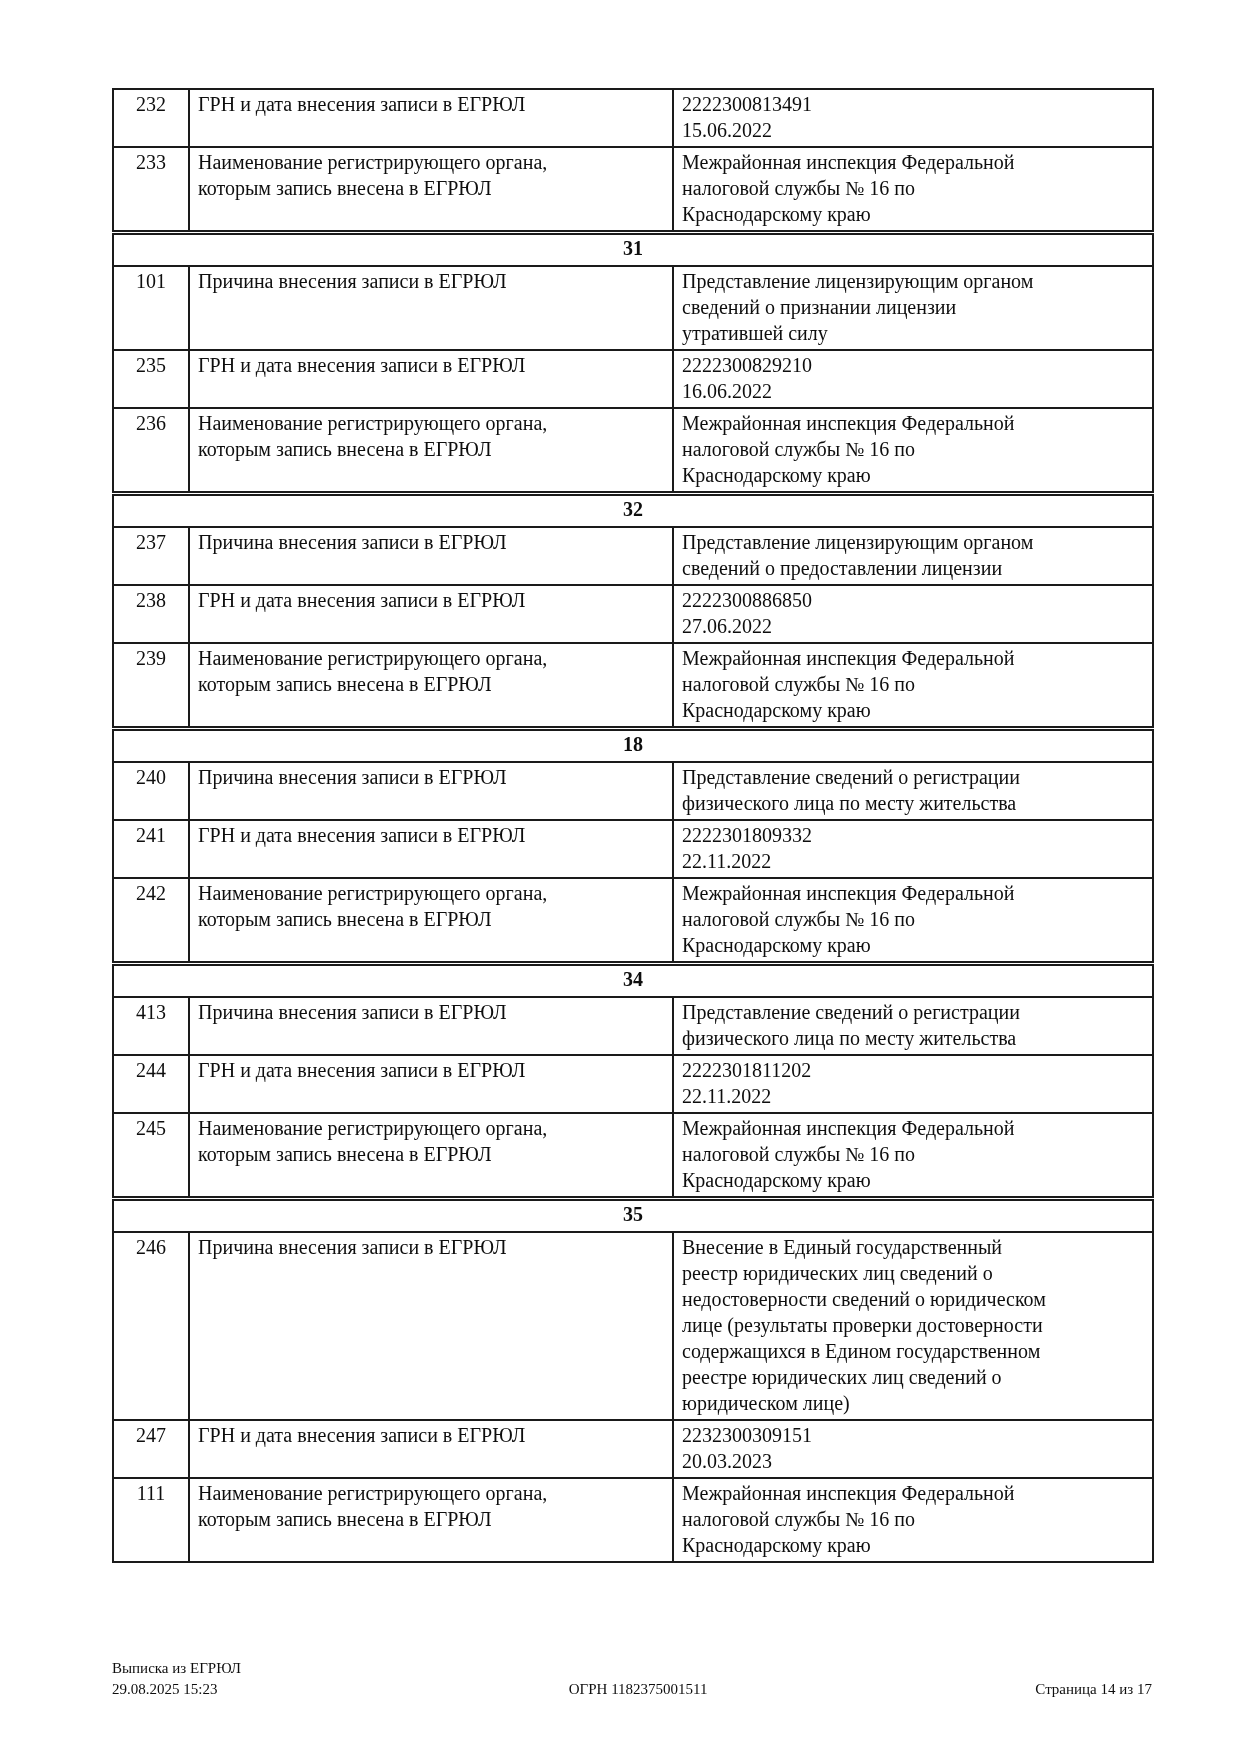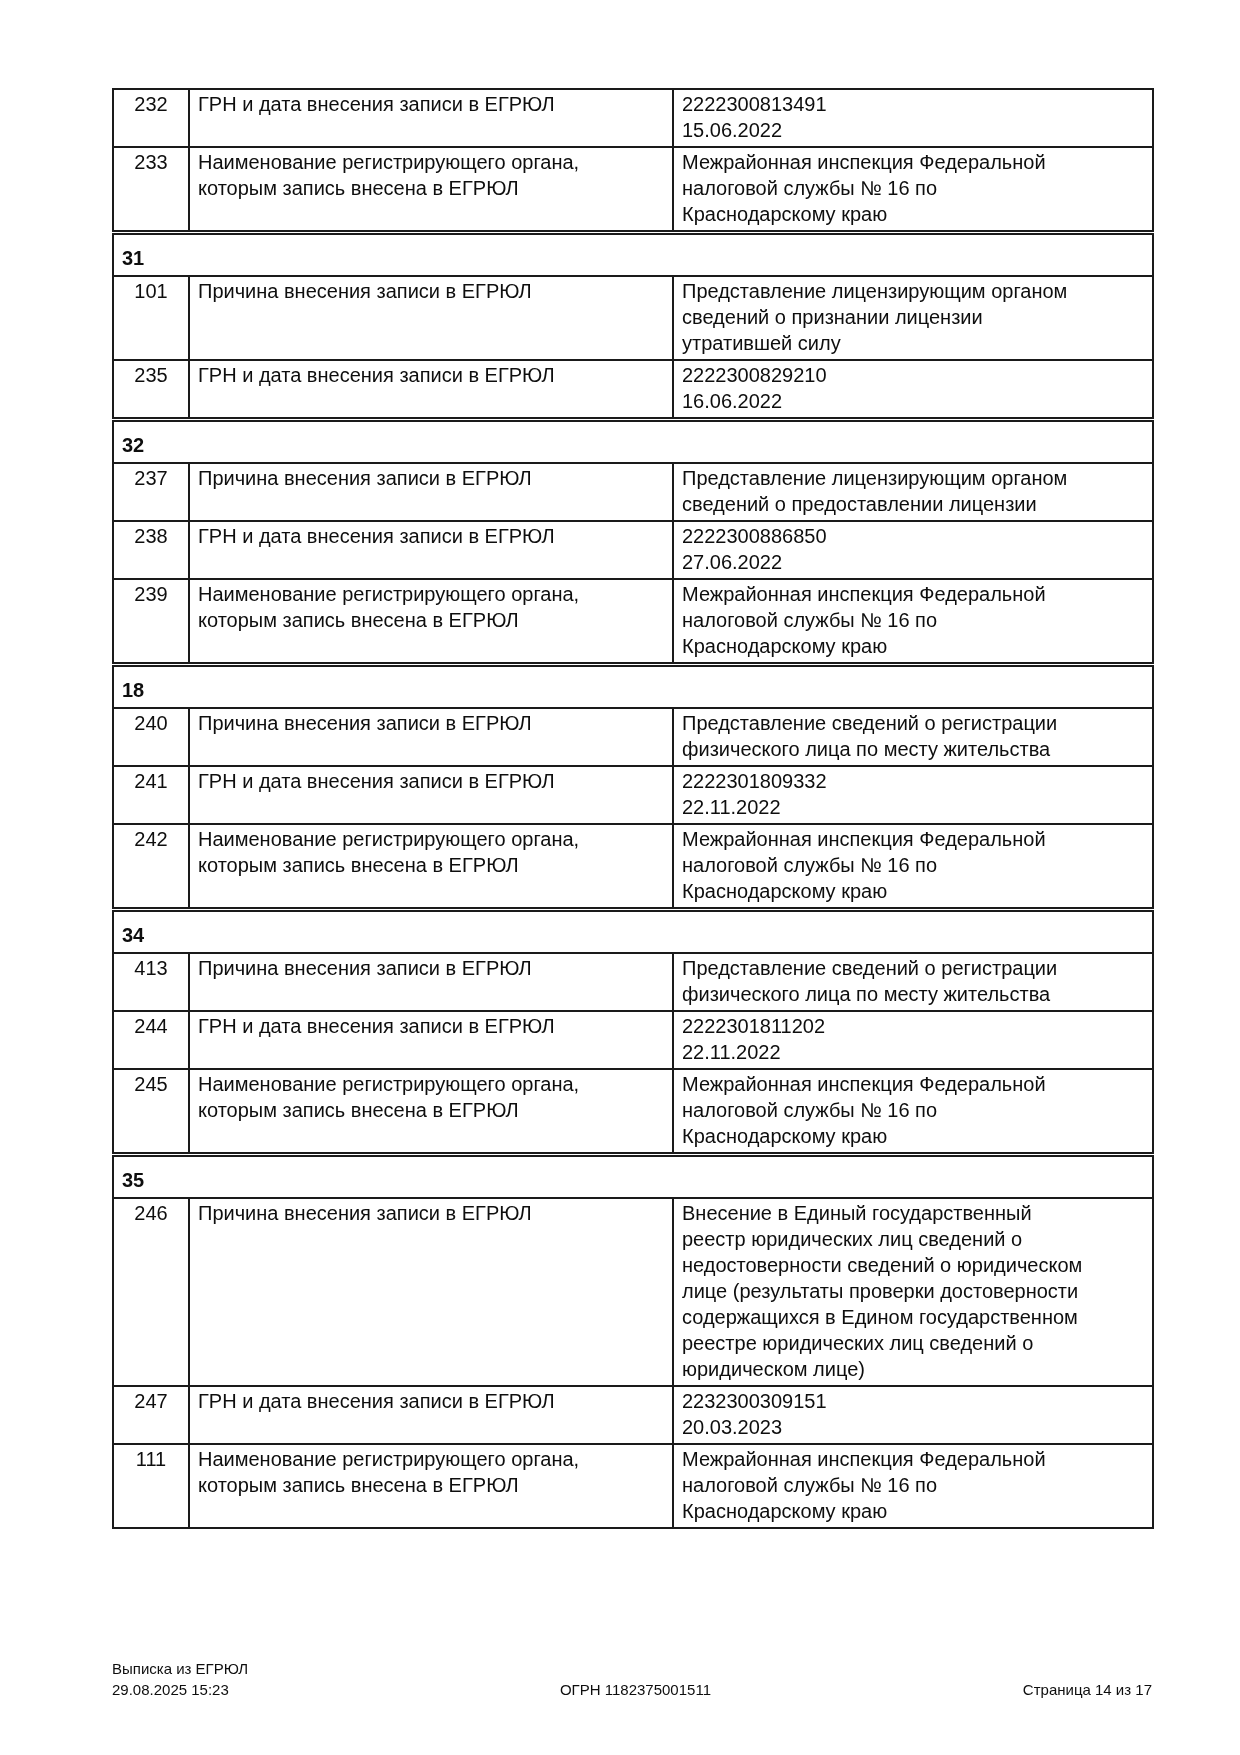--- a/index.html
+++ b/index.html
@@ -6,21 +6,21 @@
     margin: 0;
     padding: 0;
     background: #ffffff;
   }
   .page {
     position: relative;
     width: 1240px;
     height: 1755px;
     background: #ffffff;
     color: #0e0e0e;
-    font-family: Liberation Sans, sans-serif;
+    font-family: Liberation Serif, serif;
     overflow: hidden;
   }
   table.egrul-table {
     position: absolute;
     left: 112px;
     top: 88px;
     width: 1040px;
     border-collapse: collapse;
     table-layout: fixed;
     font-size: 20px;
@@ -32,23 +32,23 @@
     padding: 1px 8px 3px 8px;
     word-wrap: break-word;
   }
   td.num-cell {
     text-align: center;
     padding-left: 2px;
     padding-right: 2px;
   }
   tr.section-row td {
     border-top: 5px double #1a1a1a;
-    text-align: left;
+    text-align: center;
     font-weight: bold;
-    padding-top: 10px;
+    padding-top: 0;
     padding-bottom: 4px;
   }
   .cell-line { display: block; }
   .footer {
     position: absolute;
     left: 112px;
     top: 1650px;
     width: 1040px;
     display: flex;
     align-items: flex-end;
@@ -111,20 +111,32 @@
         <tr class="entry-row">
           <td class="num-cell">235</td>
           <td class="label-cell">
             <span class="cell-line">ГРН и дата внесения записи в ЕГРЮЛ</span>
           </td>
           <td class="value-cell">
             <span class="cell-line">2222300829210</span>
             <span class="cell-line">16.06.2022</span>
           </td>
         </tr>
+        <tr class="entry-row">
+          <td class="num-cell">236</td>
+          <td class="label-cell">
+            <span class="cell-line">Наименование регистрирующего органа,</span>
+            <span class="cell-line">которым запись внесена в ЕГРЮЛ</span>
+          </td>
+          <td class="value-cell">
+            <span class="cell-line">Межрайонная инспекция Федеральной</span>
+            <span class="cell-line">налоговой службы № 16 по</span>
+            <span class="cell-line">Краснодарскому краю</span>
+          </td>
+        </tr>
         <tr class="section-row">
           <td colspan="3">32</td>
         </tr>
         <tr class="entry-row">
           <td class="num-cell">237</td>
           <td class="label-cell">
             <span class="cell-line">Причина внесения записи в ЕГРЮЛ</span>
           </td>
           <td class="value-cell">
             <span class="cell-line">Представление лицензирующим органом</span>

